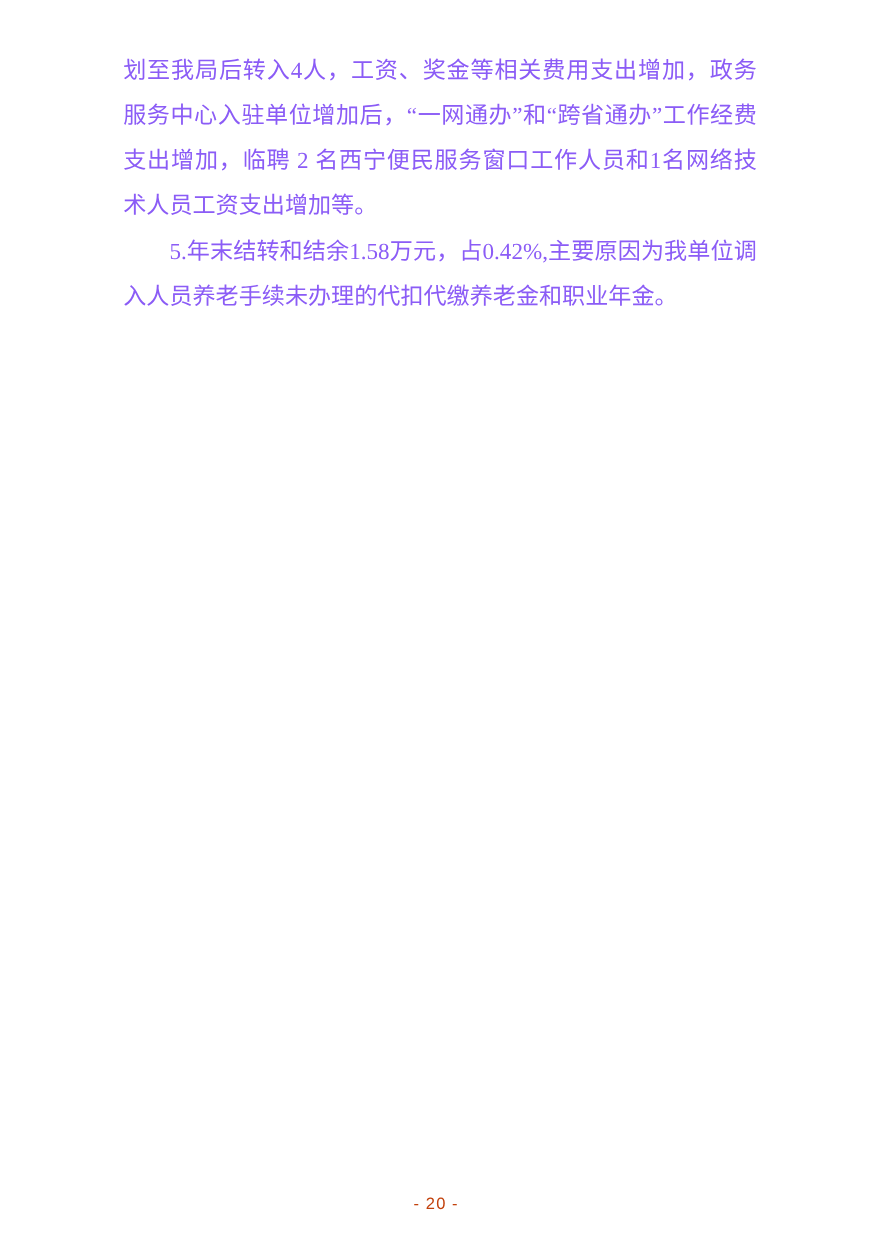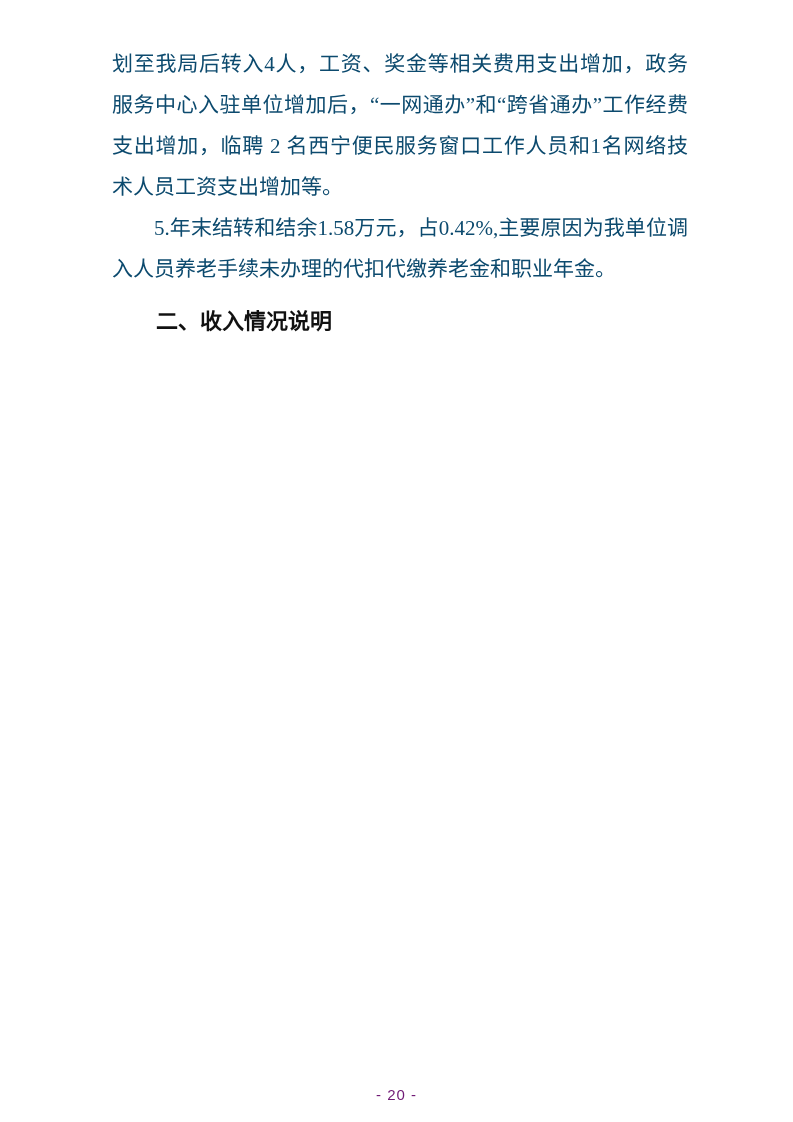--- a/index.html
+++ b/index.html
@@ -25,21 +25,21 @@
     width: 576px;
   }
   .para {
     margin: 0;
     font-size: 21px;
     line-height: 41px;
     text-align: justify;
     text-justify: inter-ideograph;
     text-indent: 2em;
     word-break: break-all;
-    color: #0c4a6e;
+    color: #8b5cf6;
   }
   .para.no-indent {
     text-indent: 0;
   }
   .section-heading {
     margin: 11px 0 0 0;
     font-size: 22px;
     line-height: 42px;
     font-weight: bold;
     text-indent: 2em;
@@ -48,26 +48,25 @@
   }
   .page-number {
     position: absolute;
     left: 0;
     right: 0;
     top: 1086px;
     text-align: center;
     font-size: 15px;
     letter-spacing: 1px;
     font-family: "Liberation Sans", "DejaVu Sans", sans-serif;
-    color: #701a75;
+    color: #c2410c;
   }
 </style>
 </head>
 <body>
 
 <div class="page">
   <div class="content">
     <p class="para no-indent">划至我局后转入4人，工资、奖金等相关费用支出增加，政务服务中心入驻单位增加后，“一网通办”和“跨省通办”工作经费支出增加，临聘 2 名西宁便民服务窗口工作人员和1名网络技术人员工资支出增加等。</p>
     <p class="para">5.年末结转和结余1.58万元，占0.42%,主要原因为我单位调入人员养老手续未办理的代扣代缴养老金和职业年金。</p>
-    <h2 class="section-heading">二、收入情况说明</h2>
   </div>
   <div class="page-number">- 20 -</div>
 </div>
 
 </body></html>

